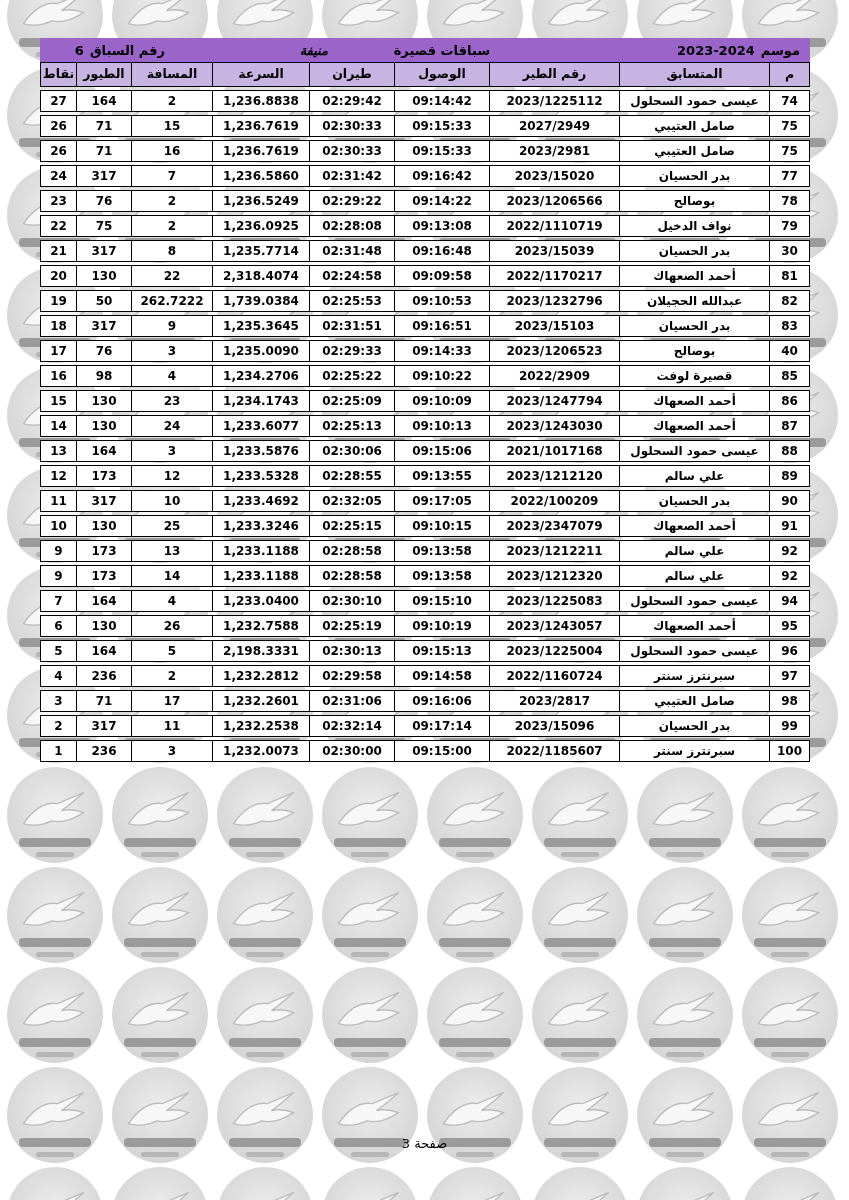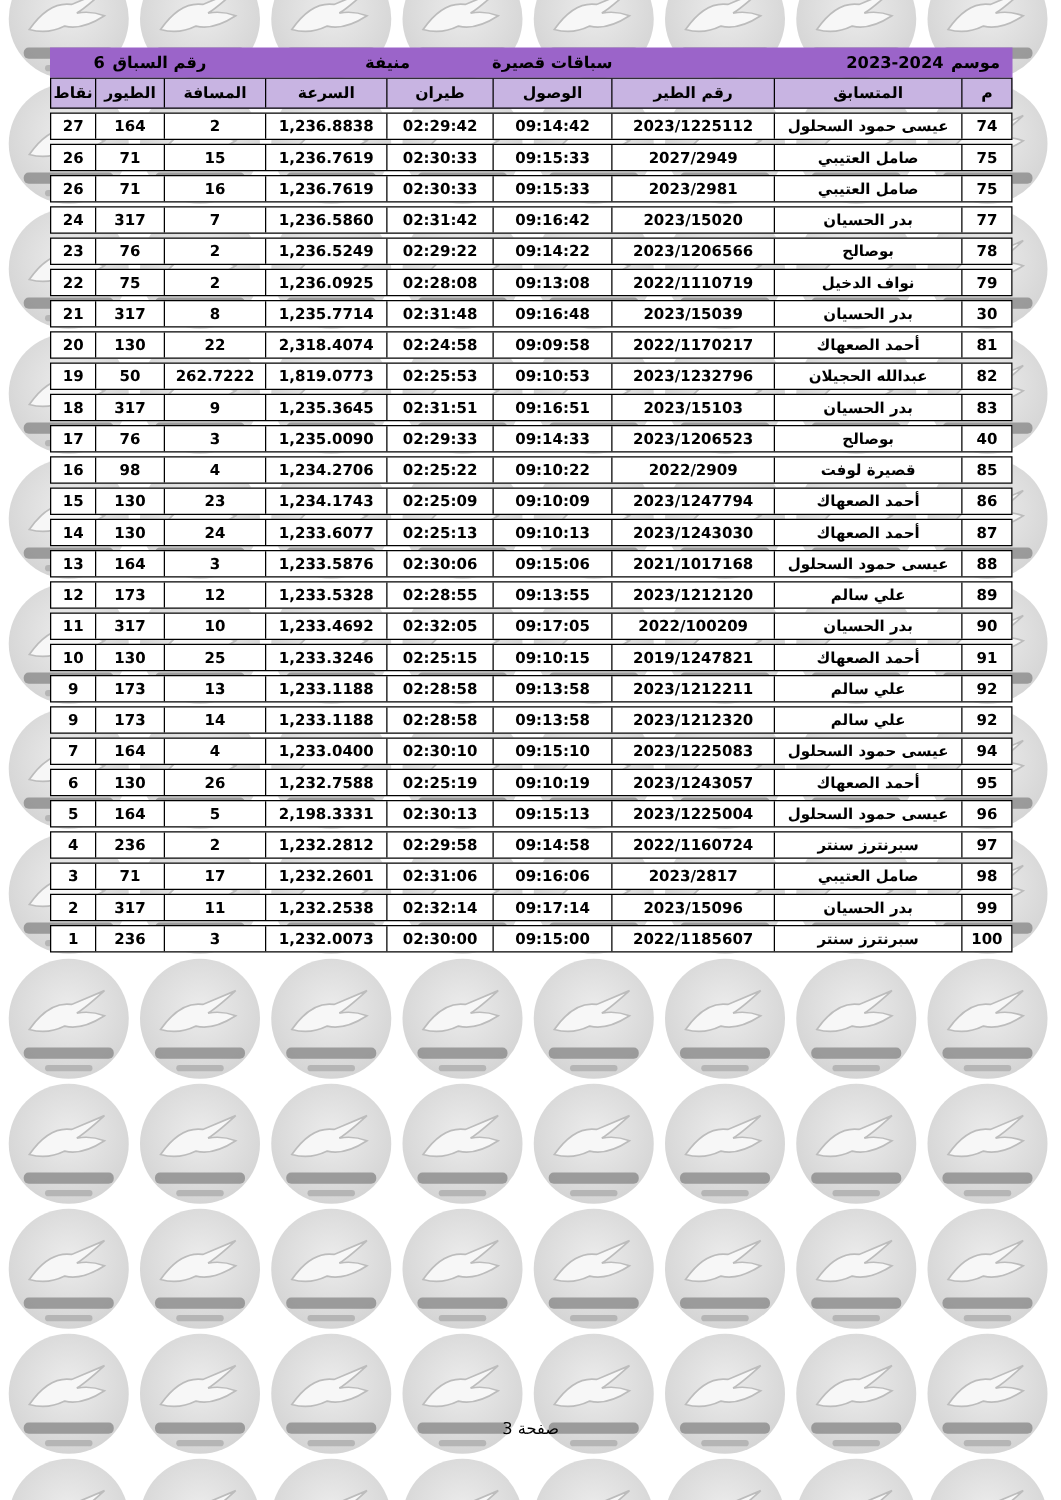--- a/index.html
+++ b/index.html
@@ -40,21 +40,21 @@
   }
 
   .title-bar {
     position:relative; height:24px;
     direction:rtl;
     font-weight:bold; font-size:13px; color:#000;
   }
   .tb-item { position:absolute; top:0; bottom:0; display:flex; align-items:center; gap:6px; white-space:nowrap; }
   .t-season { right:10px; }
   .t-type   { right:320px; }
-  .t-loc    { right:482px; }
+  .t-loc    { right:482px;font-style:italic; }
   .t-raceno { right:645px; }
 
   .grid-row {
     display:grid;
     grid-template-columns:40px 150px 130px 95px 85px 97px 81px 55px 1fr;
     direction:rtl;
     background:#fff;
     border:1px solid #000;
     height:22px;
   }
@@ -919,21 +919,21 @@
         <div class="cell">22</div>
         <div class="cell">130</div>
         <div class="cell">20</div>
       </div>
       <div class="grid-row data-row">
         <div class="cell">82</div>
         <div class="cell">عبدالله الحجيلان</div>
         <div class="cell">2023/1232796</div>
         <div class="cell">09:10:53</div>
         <div class="cell">02:25:53</div>
-        <div class="cell">1,819.0773</div>
+        <div class="cell">1,739.0384</div>
         <div class="cell">262.7222</div>
         <div class="cell">50</div>
         <div class="cell">19</div>
       </div>
       <div class="grid-row data-row">
         <div class="cell">83</div>
         <div class="cell">بدر الحسيان</div>
         <div class="cell">2023/15103</div>
         <div class="cell">09:16:51</div>
         <div class="cell">02:31:51</div>
@@ -1015,21 +1015,21 @@
         <div class="cell">09:17:05</div>
         <div class="cell">02:32:05</div>
         <div class="cell">1,233.4692</div>
         <div class="cell">10</div>
         <div class="cell">317</div>
         <div class="cell">11</div>
       </div>
       <div class="grid-row data-row">
         <div class="cell">91</div>
         <div class="cell">أحمد الصعهاك</div>
-        <div class="cell">2019/1247821</div>
+        <div class="cell">2023/2347079</div>
         <div class="cell">09:10:15</div>
         <div class="cell">02:25:15</div>
         <div class="cell">1,233.3246</div>
         <div class="cell">25</div>
         <div class="cell">130</div>
         <div class="cell">10</div>
       </div>
       <div class="grid-row data-row">
         <div class="cell">92</div>
         <div class="cell">علي سالم</div>

